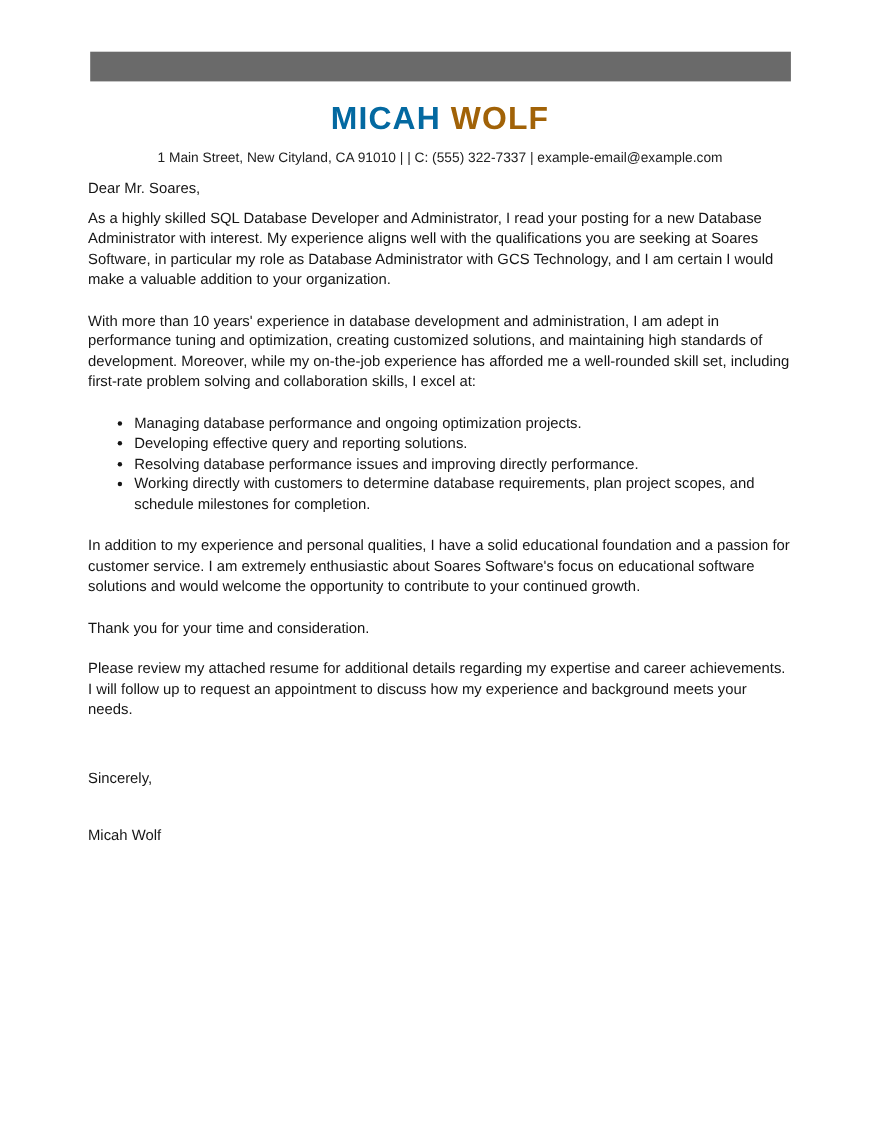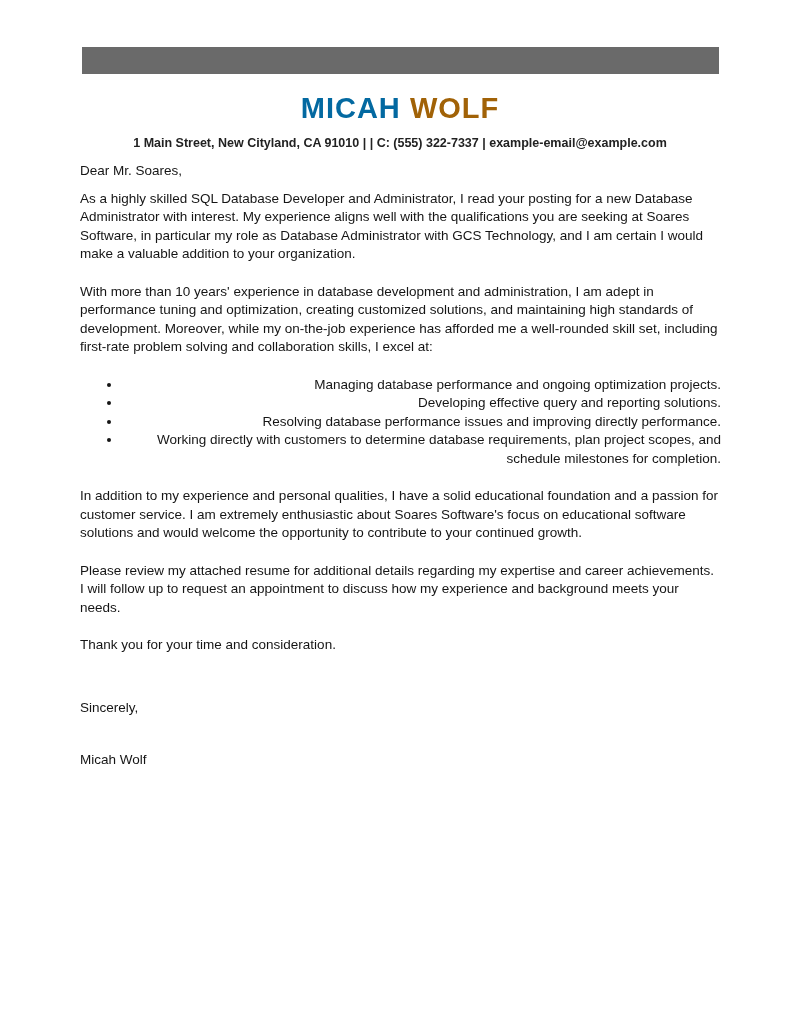--- a/index.html
+++ b/index.html
@@ -42,21 +42,21 @@
   }
   .name-first { color: #0369a1; }
   .name-last  { color: #a16207; }
   .contact-line {
     position: absolute;
     top: 136px;
     left: 0;
     width: 800px;
     text-align: center;
     font-size: 12.5px;
-    font-weight: 700;
+    font-weight: 400;
     color: #222222;
     margin: 0;
   }
   .letter-body {
     position: absolute;
     top: 162px;
     left: 80px;
     width: 641px;
     font-size: 13.5px;
     line-height: 18.5px;
@@ -65,21 +65,20 @@
   .letter-body p {
     margin: 0 0 19px 0;
   }
   p.salutation {
     margin-bottom: 9px;
   }
   ul.bullet-list {
     margin: 0 0 19px 0;
     padding: 0 0 0 42px;
     list-style: disc;
-    text-align: right;
   }
   ul.bullet-list li {
     margin: 0;
     padding: 0;
   }
   p.sign-off {
     margin-bottom: 34px;
     margin-top: 44px;
   }
   p.signature {
@@ -107,23 +106,23 @@
 
     <ul class="bullet-list">
       <li>Managing database performance and ongoing optimization projects.</li>
       <li>Developing effective query and reporting solutions.</li>
       <li>Resolving database performance issues and improving directly performance.</li>
       <li>Working directly with customers to determine database requirements, plan project scopes, and schedule milestones for completion.</li>
     </ul>
 
     <p>In addition to my experience and personal qualities, I have a solid educational foundation and a passion for customer service. I am extremely enthusiastic about Soares Software's focus on educational software solutions and would welcome the opportunity to contribute to your continued growth.</p>
 
+    <p>Thank you for your time and consideration.</p>
+
     <p>Please review my attached resume for additional details regarding my expertise and career achievements. I will follow up to request an appointment to discuss how my experience and background meets your needs.</p>
-
-    <p>Thank you for your time and consideration.</p>
 
     <p class="sign-off">Sincerely,</p>
 
     <p class="signature">Micah Wolf</p>
 
   </div>
 
 </div>
 
 </body></html>

